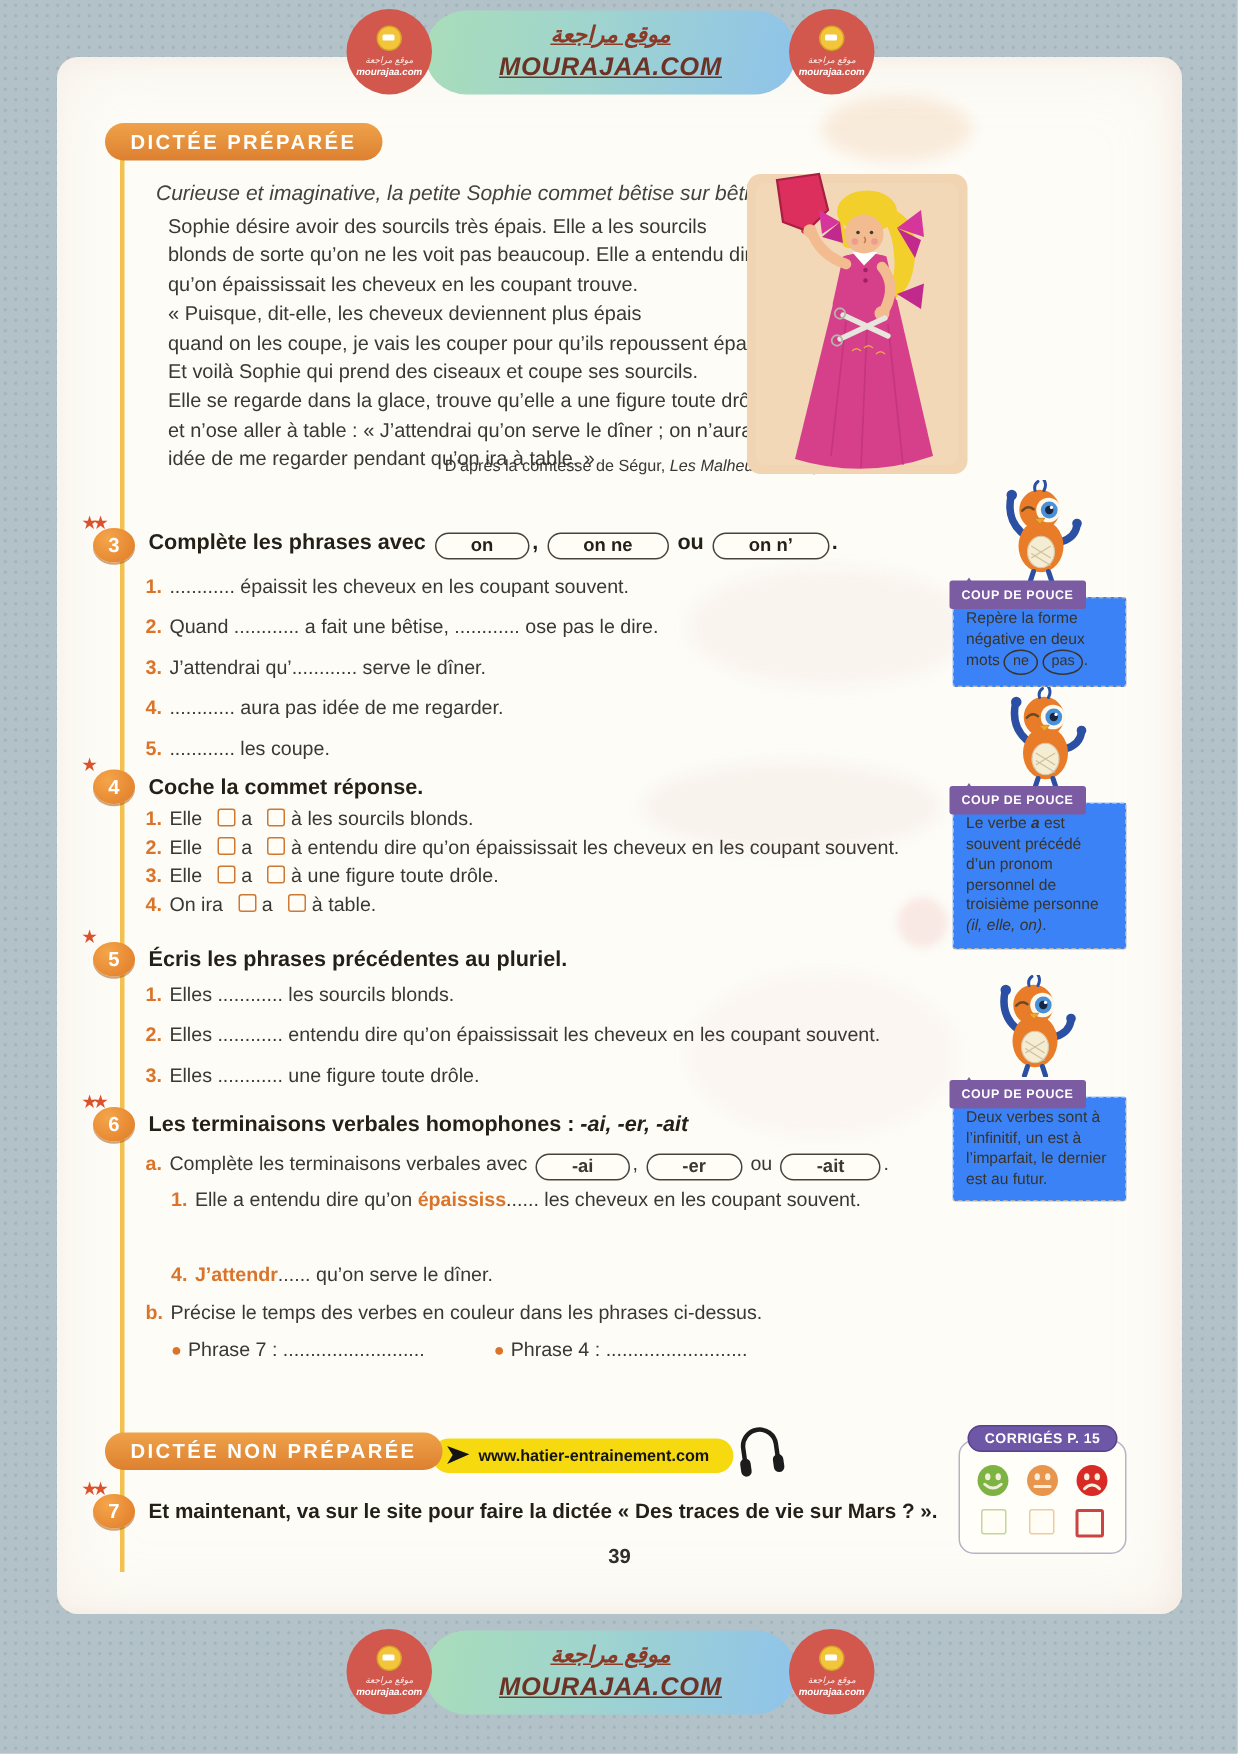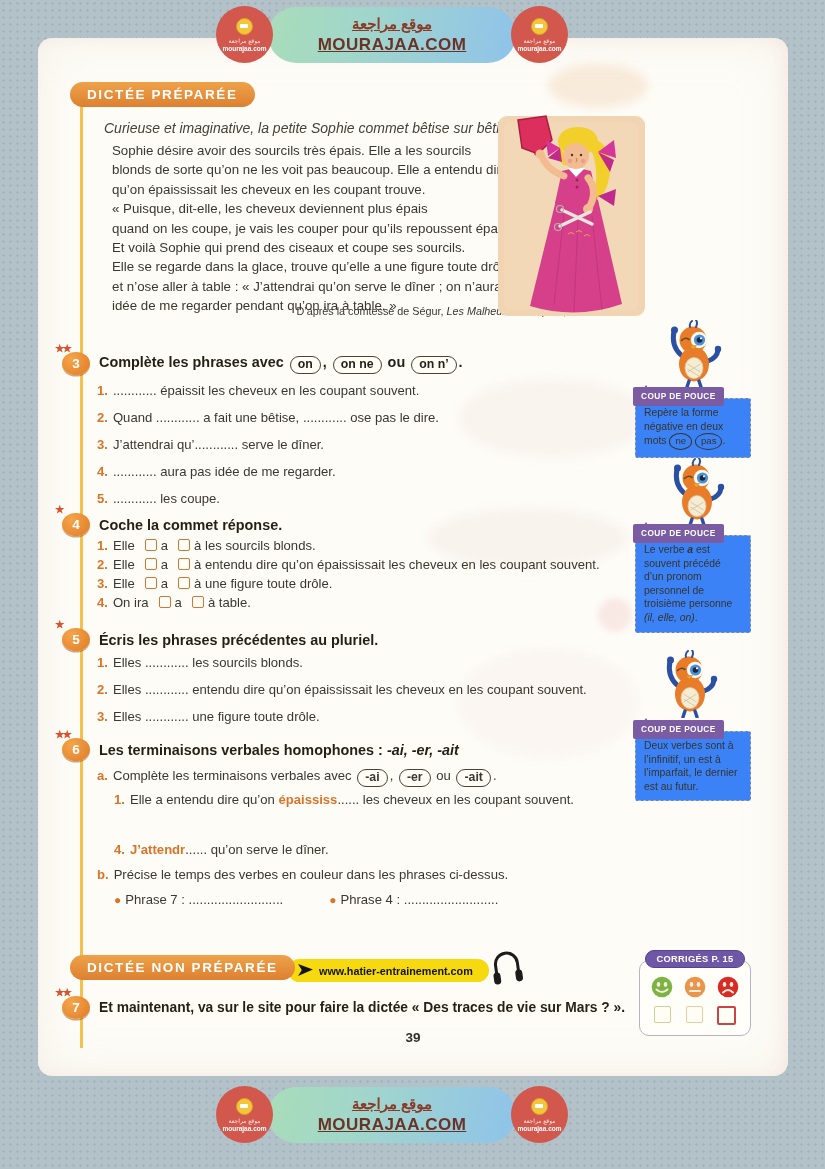--- a/index.html
+++ b/index.html
@@ -5,21 +5,21 @@
   html,body{margin:0;padding:0;}
   body{font-family:"Liberation Sans",sans-serif;background:#9fb1ba;}
   .stage{position:relative;width:825px;height:1169px;overflow:hidden;margin:0 auto;
     background:#b3c2c9;
     background-image:radial-gradient(rgba(125,155,165,.35) 1px, transparent 1.3px);
     background-size:7px 7px;}
   
   .page{position:absolute;left:38px;top:38px;width:750px;height:1038px;background:#fdfcf7;
     border-radius:14px;box-shadow:inset 0 0 50px rgba(215,195,170,.18), inset -5px 0 14px rgba(235,190,185,.18);}
   
-  .banner{position:absolute;left:216px;width:352px;height:60px;z-index:9;}
+  .banner{position:absolute;left:231px;width:352px;height:60px;z-index:9;font-style:italic;}
   .banner.top{top:5px}.banner.bottom{top:1085px}
   .banner-pill{position:absolute;left:52px;top:2px;width:248px;height:56px;border-radius:28px;
     background:linear-gradient(100deg,#a9ddb9 0%,#9fd4cf 45%,#8fc3ea 100%);
     display:flex;flex-direction:column;align-items:center;justify-content:center;line-height:1.25;}
   .site-arabic{font-size:15px;font-weight:bold;color:#8a3a26;text-decoration:underline;}
   .site-domain{font-size:17px;font-weight:bold;color:#6b3226;text-decoration:underline;letter-spacing:.5px;}
   .badge-circle{position:absolute;top:1px;width:57px;height:57px;border-radius:50%;background:#d2574d;
     display:flex;flex-direction:column;align-items:center;justify-content:center;gap:1px;}
   .badge-circle.left{left:0}.badge-circle.right{left:295px}
   .badge-dot{width:15px;height:15px;border-radius:50%;background:#f3c53a;border:1px solid #d8a22b;position:relative;margin-bottom:1px;}
@@ -38,21 +38,21 @@
   
   .exhead{position:absolute;left:24px;display:flex;align-items:center;gap:9px;white-space:nowrap;}
   .exnum{position:relative;width:28px;height:23px;border-radius:50%;flex:0 0 28px;
     background:radial-gradient(circle at 35% 30%,#f4a54a,#e07a27);color:#fff;font-weight:bold;font-size:13.5px;
     display:flex;align-items:center;justify-content:center;box-shadow:0 1.5px 0 rgba(165,95,25,.55);}
   .stars{position:absolute;left:-7px;top:-10px;font-size:10.5px;color:#da512c;letter-spacing:-2px;z-index:2;}
   .extitle{font-size:14.4px;font-weight:bold;color:#241f17;margin:0;}
   .item{position:absolute;left:59px;font-size:13.1px;color:#3b3731;white-space:nowrap;}
   .item.indent{left:76px;}
   .inum{color:#d9742a;font-weight:bold;margin-right:5px;}
-  .pill{display:inline-block;border:1.4px solid #46423c;border-radius:10px;padding:0 7px 1px;font-weight:bold;
+  .pill{display:inline-block;border:1.4px solid #46423c;border-radius:10px;padding:0 23px 1px;font-weight:bold;
     font-size:12.3px;line-height:15px;background:#fffdf6;margin:0 2px;vertical-align:-1px;}
   .cb{display:inline-block;width:10px;height:10px;border:1.6px solid #cd7933;border-radius:2px;background:#fffdf6;
     margin:0 4px -1px 10px;}
   .optlbl{font-size:13.1px;}
   .sub{color:#d9742a;font-weight:bold;margin-right:5px;}
   .verb{color:#d9742a;font-weight:bold;}
   .bul{color:#d9742a;font-size:12px;margin-right:4px;}
   .bullets span.gap{display:inline-block;width:46px;}
   
   .cdp{position:absolute;left:597px;width:116px;background:#3b82f6;border:1px dashed #b6b1a8;border-radius:2px;

